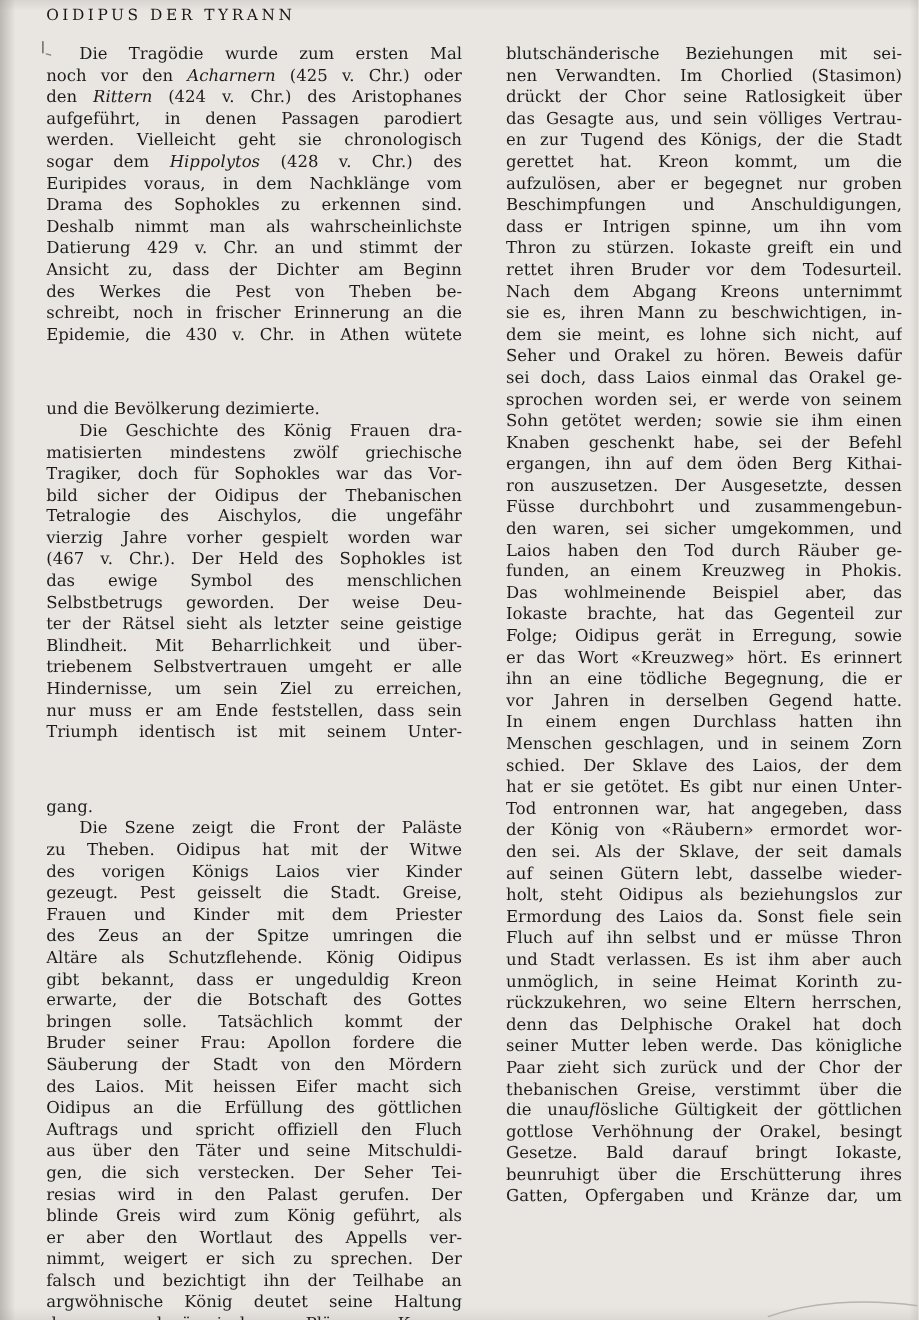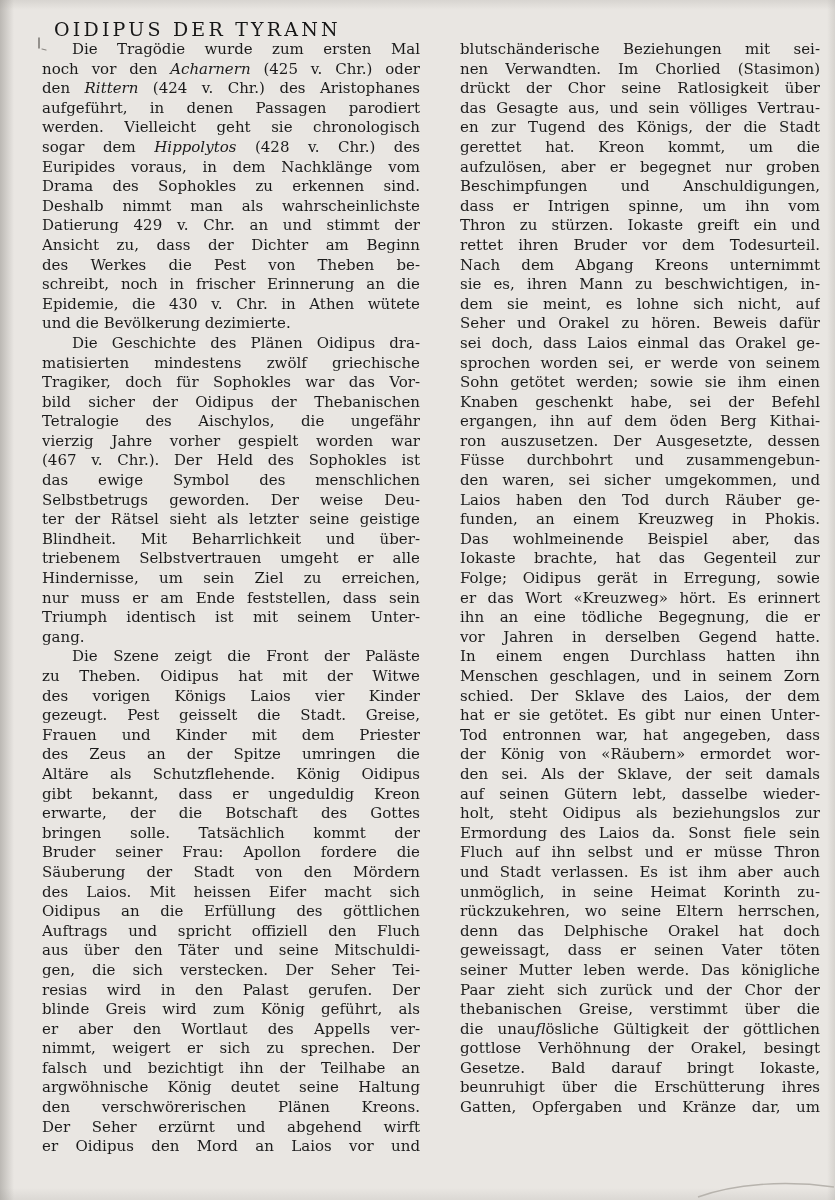--- a/index.html
+++ b/index.html
@@ -11,39 +11,39 @@
   .page{
     position:absolute;inset:0;
     background:
       linear-gradient(90deg, rgba(150,147,142,.55) 0px, rgba(150,147,142,0) 14px),
       linear-gradient(270deg, rgba(170,167,162,.30) 0px, rgba(170,167,162,0) 8px),
       linear-gradient(180deg, rgba(170,167,162,.28) 0px, rgba(170,167,162,0) 10px),
       linear-gradient(0deg, rgba(170,167,162,.22) 0px, rgba(170,167,162,0) 12px),
       #e9e6e2;
   }
   .title{
-    position:absolute;left:42px;top:6px;margin:12px;
-    font-size:19px;font-weight:normal;letter-spacing:3.2px;
+    position:absolute;left:42px;top:6px;margin:0;
+    font-size:14px;font-weight:normal;letter-spacing:3.2px;
     color:#171717;white-space:nowrap;
   }
   .pencil-mark{position:absolute;left:35px;top:36px;}
   .columns{
     position:absolute;left:42px;top:40px;
     display:flex;gap:40px;align-items:flex-start;
   }
   .col{display:block;}
   .col-left{width:378px;}
   .col-right{width:360px;}
   .line{
     font-size:15px;line-height:19.6px;height:19.6px;overflow:hidden;
     text-align:justify;text-align-last:justify;
     white-space:normal;
   }
   .line.indent{text-indent:30px;}
-  .line.para-end{text-align-last:left;}
+  .line.para-end{text-align-last:left;margin-top:48px;}
   .line i{}
   .page-curl{position:absolute;left:694px;top:1168px;}
 </style>
 </head>
 <body>
 
 <div class="page">
 
   <h1 class="title">OIDIPUS DER TYRANN</h1>
 
@@ -62,21 +62,21 @@
         <div class="line">sogar dem <i>Hippolytos</i> (428 v. Chr.) des</div>
         <div class="line">Euripides voraus, in dem Nachklänge vom</div>
         <div class="line">Drama des Sophokles zu erkennen sind.</div>
         <div class="line">Deshalb nimmt man als wahrscheinlichste</div>
         <div class="line">Datierung 429 v. Chr. an und stimmt der</div>
         <div class="line">Ansicht zu, dass der Dichter am Beginn</div>
         <div class="line">des Werkes die Pest von Theben be-</div>
         <div class="line">schreibt, noch in frischer Erinnerung an die</div>
         <div class="line">Epidemie, die 430 v. Chr. in Athen wütete</div>
         <div class="line para-end">und die Bevölkerung dezimierte.</div>
-        <div class="line indent">Die Geschichte des Plänen Oidipus dra-</div>
+        <div class="line indent">Die Geschichte des König Frauen dra-</div>
         <div class="line">matisierten mindestens zwölf griechische</div>
         <div class="line">Tragiker, doch für Sophokles war das Vor-</div>
         <div class="line">bild sicher der Oidipus der Thebanischen</div>
         <div class="line">Tetralogie des Aischylos, die ungefähr</div>
         <div class="line">vierzig Jahre vorher gespielt worden war</div>
         <div class="line">(467 v. Chr.). Der Held des Sophokles ist</div>
         <div class="line">das ewige Symbol des menschlichen</div>
         <div class="line">Selbstbetrugs geworden. Der weise Deu-</div>
         <div class="line">ter der Rätsel sieht als letzter seine geistige</div>
         <div class="line">Blindheit. Mit Beharrlichkeit und über-</div>
@@ -152,21 +152,20 @@
         <div class="line">der König von «Räubern» ermordet wor-</div>
         <div class="line">den sei. Als der Sklave, der seit damals</div>
         <div class="line">auf seinen Gütern lebt, dasselbe wieder-</div>
         <div class="line">holt, steht Oidipus als beziehungslos zur</div>
         <div class="line">Ermordung des Laios da. Sonst fiele sein</div>
         <div class="line">Fluch auf ihn selbst und er müsse Thron</div>
         <div class="line">und Stadt verlassen. Es ist ihm aber auch</div>
         <div class="line">unmöglich, in seine Heimat Korinth zu-</div>
         <div class="line">rückzukehren, wo seine Eltern herrschen,</div>
         <div class="line">denn das Delphische Orakel hat doch</div>
-        <div class="line">geweissagt, dass er seinen Vater töten</div>
         <div class="line">seiner Mutter leben werde. Das königliche</div>
         <div class="line">Paar zieht sich zurück und der Chor der</div>
         <div class="line">thebanischen Greise, verstimmt über die</div>
         <div class="line">die unau<i>fl</i>ösliche Gültigkeit der göttlichen</div>
         <div class="line">gottlose Verhöhnung der Orakel, besingt</div>
         <div class="line">Gesetze. Bald darauf bringt Iokaste,</div>
         <div class="line">beunruhigt über die Erschütterung ihres</div>
         <div class="line">Gatten, Opfergaben und Kränze dar, um</div>
       </div>
   </div>

